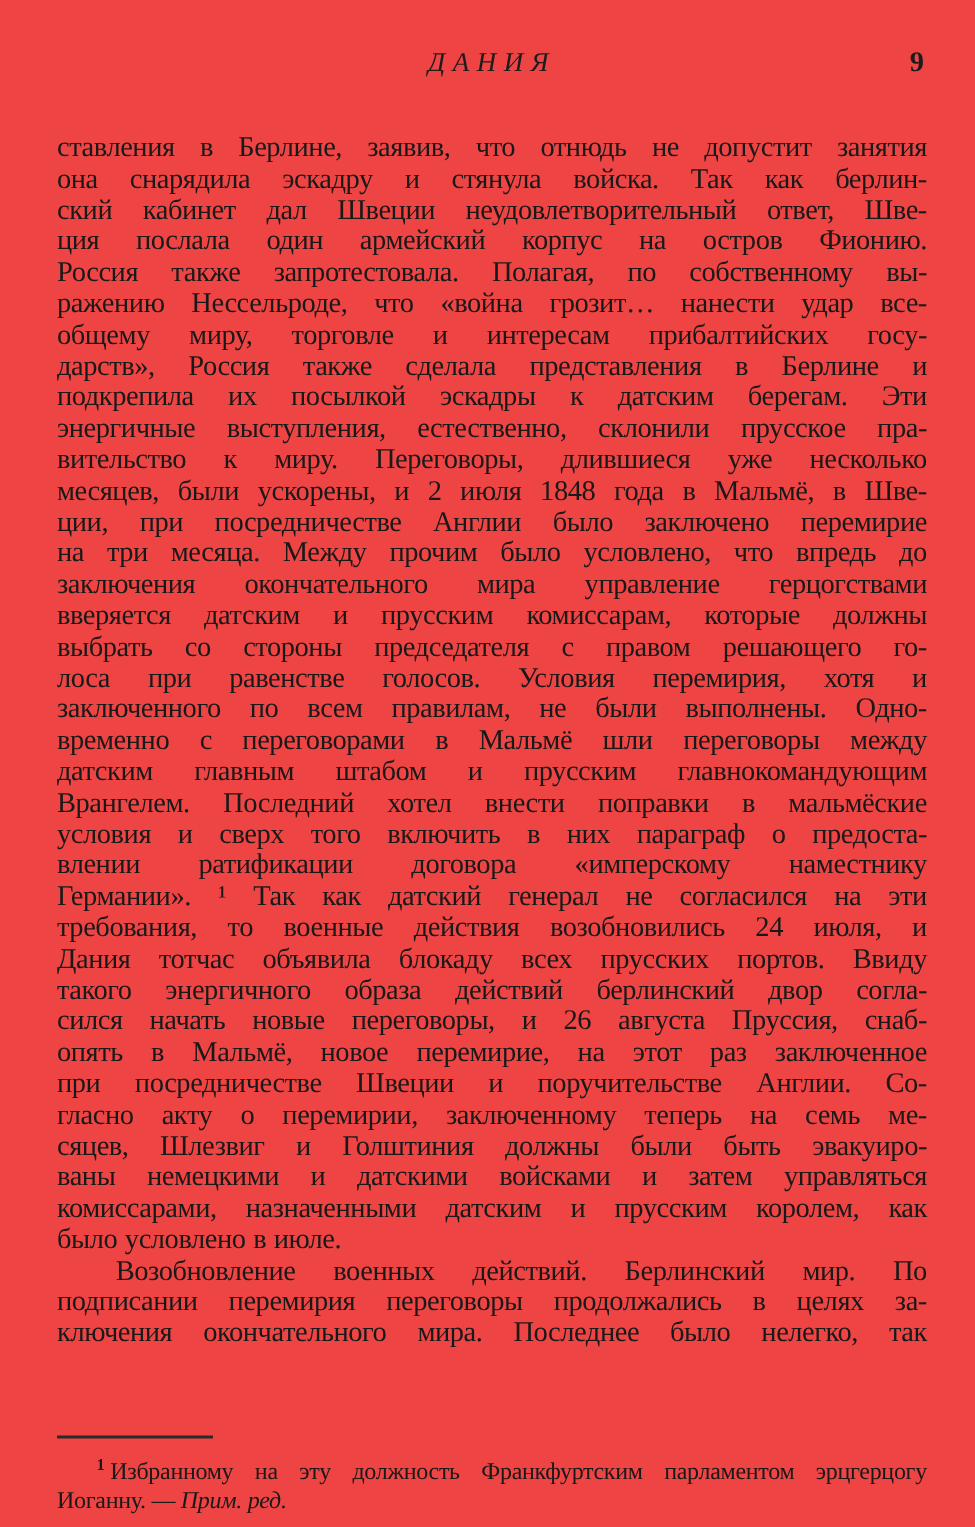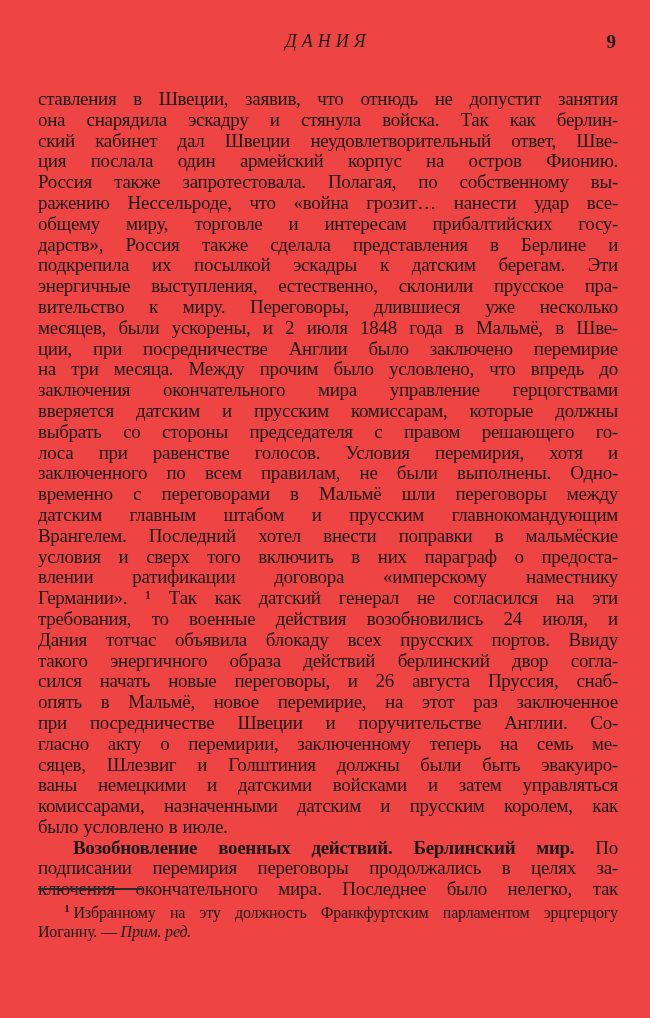--- a/index.html
+++ b/index.html
@@ -59,26 +59,26 @@
     text-align: justify;
     text-align-last: justify;
     white-space: nowrap;
     display: flex;
     justify-content: space-between;
   }
   .line span.w { display: inline-block; }
   .line.no-just { justify-content: flex-start; }
   .line.no-just span.w { margin-right: 5px; }
   .line .ind { display: inline-block; width: 14px; }
-  .line b { font-weight: bold; }
+  .line b { font-weight: normal; }
   
   .footnote {
     position: absolute;
     left: 38px;
-    top: 888px;
+    top: 957px;
     width: 580px;
   }
   .footnote-rule {
     width: 104px;
     height: 2px;
     background: #2a2a2a;
     margin-bottom: 14px;
   }
   .fn-line {
     font-size: 16px;
@@ -106,21 +106,21 @@
 
   <div class="running-head">
     <span class="chapter-title">ДАНИЯ</span>
     <span class="page-number">9</span>
   </div>
 
   <div class="body-text" id="body-lines">
       <div class="line">
         <span class="w">ставления</span>
         <span class="w">в</span>
-        <span class="w">Швеции,</span>
+        <span class="w">Берлине,</span>
         <span class="w">заявив,</span>
         <span class="w">что</span>
         <span class="w">отнюдь</span>
         <span class="w">не</span>
         <span class="w">допустит</span>
         <span class="w">занятия</span>
       </div>
       <div class="line">
         <span class="w">она</span>
         <span class="w">снарядила</span>

